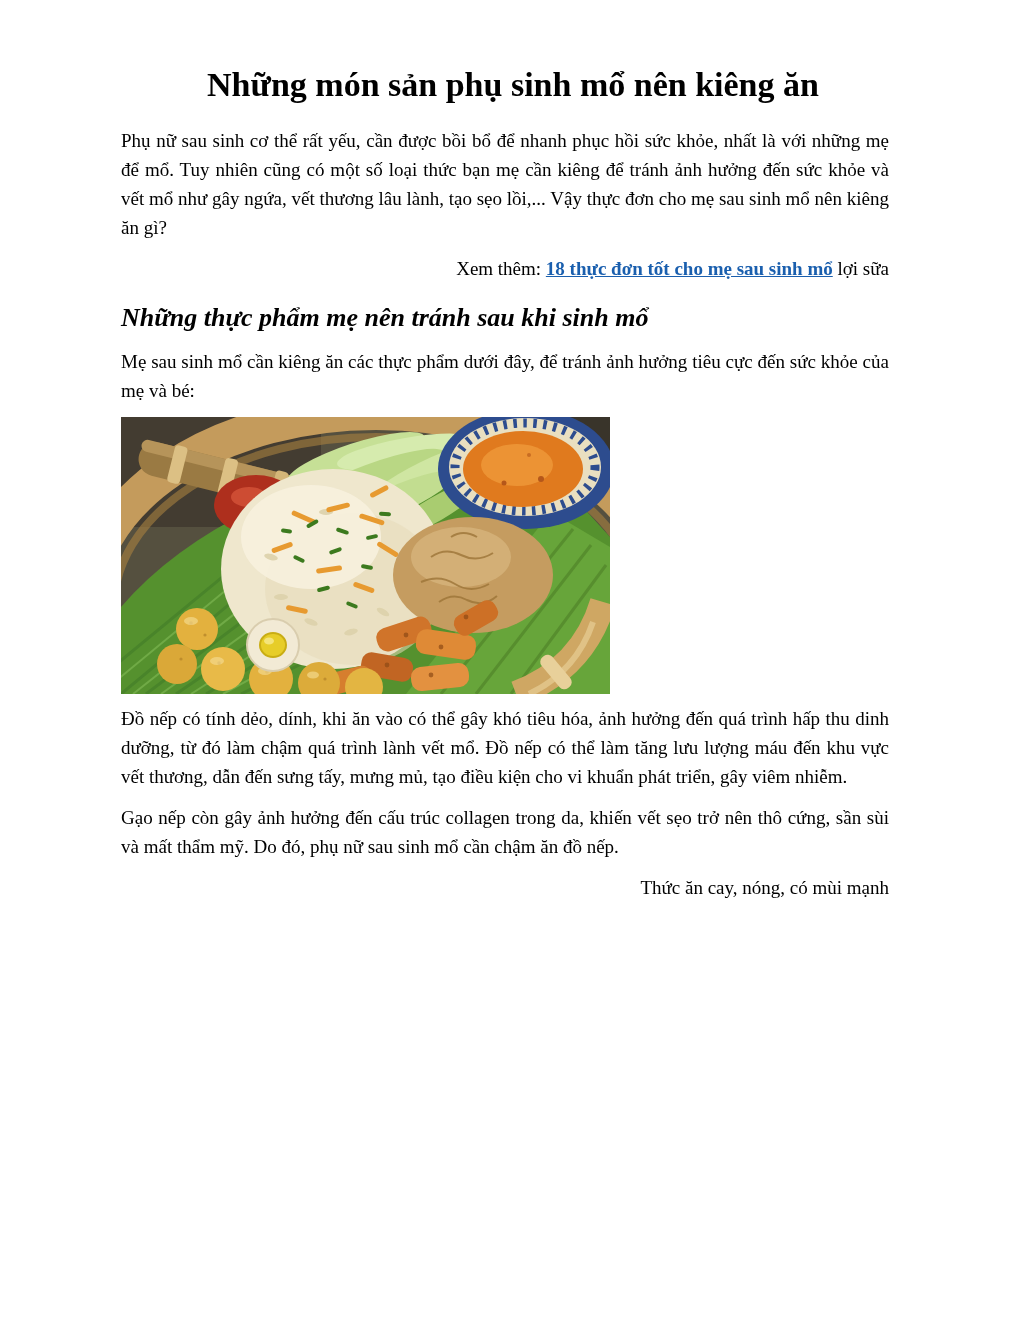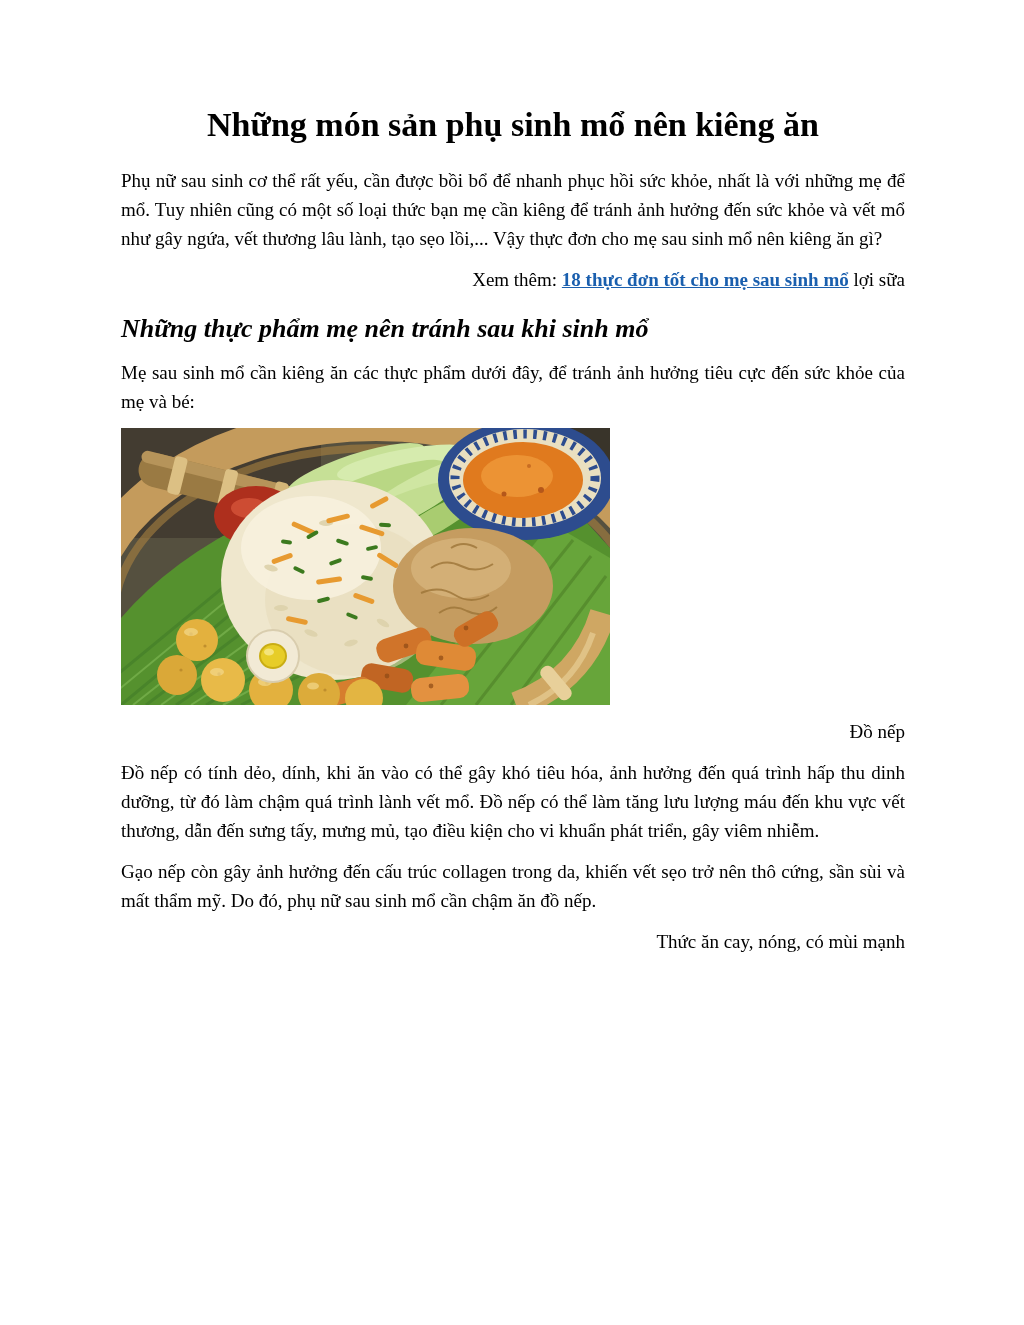--- a/index.html
+++ b/index.html
@@ -10,42 +10,42 @@
   body {
     width: 1024px;
     height: 1325px;
     overflow: hidden;
     font-family: "Liberation Serif", "DejaVu Serif", serif;
     color: #000000;
   }
   .page {
     box-sizing: border-box;
     width: 1024px;
-    padding: 104px 119px 0 121px;
+    padding: 64px 119px 0 121px;
   }
   h1.doc-title {
     font-size: 34px;
     line-height: 42px;
     font-weight: bold;
     text-align: center;
     margin: 0 0 20px 0;
   }
   h2.section-heading {
     font-size: 26px;
     line-height: 34px;
     font-weight: bold;
     text-align: left;
     margin: 18px 0 12px 0;
     font-style: italic;
   }
   p.body {
     font-size: 19px;
     line-height: 29px;
     text-align: justify;
-    margin: 0 0 12px 0;
+    margin: 0 16px 12px 0;
   }
   p.single {
     text-align: right;
   }
   a.doclink {
     color: #1a5fae;
     font-weight: bold;
     text-decoration: underline;
     cursor: pointer;
   }
@@ -235,20 +235,19 @@
         </g>
         <g>
           <circle cx="152" cy="228" r="26" fill="#f2ead5" stroke="#d9cdae" stroke-width="2"></circle>
           <ellipse cx="152" cy="228" rx="13" ry="12" fill="#e7cd28" stroke="#c9ad14" stroke-width="2"></ellipse>
           <ellipse cx="148" cy="224" rx="5" ry="3.5" fill="#f4e47a"></ellipse>
         </g>
       </g>
     </svg>
   </figure>
 
-  <p class="body single caption">Đồ nếp</p>
 
   <p class="body">Đồ nếp có tính dẻo, dính, khi ăn vào có thể gây khó tiêu hóa, ảnh hưởng đến quá trình hấp thu dinh dưỡng, từ đó làm chậm quá trình lành vết mổ. Đồ nếp có thể làm tăng lưu lượng máu đến khu vực vết thương, dẫn đến sưng tấy, mưng mủ, tạo điều kiện cho vi khuẩn phát triển, gây viêm nhiễm.</p>
   <p class="body">Gạo nếp còn gây ảnh hưởng đến cấu trúc collagen trong da, khiến vết sẹo trở nên thô cứng, sần sùi và mất thẩm mỹ. Do đó, phụ nữ sau sinh mổ cần chậm ăn đồ nếp.</p>
 
   <p class="body single">Thức ăn cay, nóng, có mùi mạnh</p>
 
 </div>
 
 </body></html>

